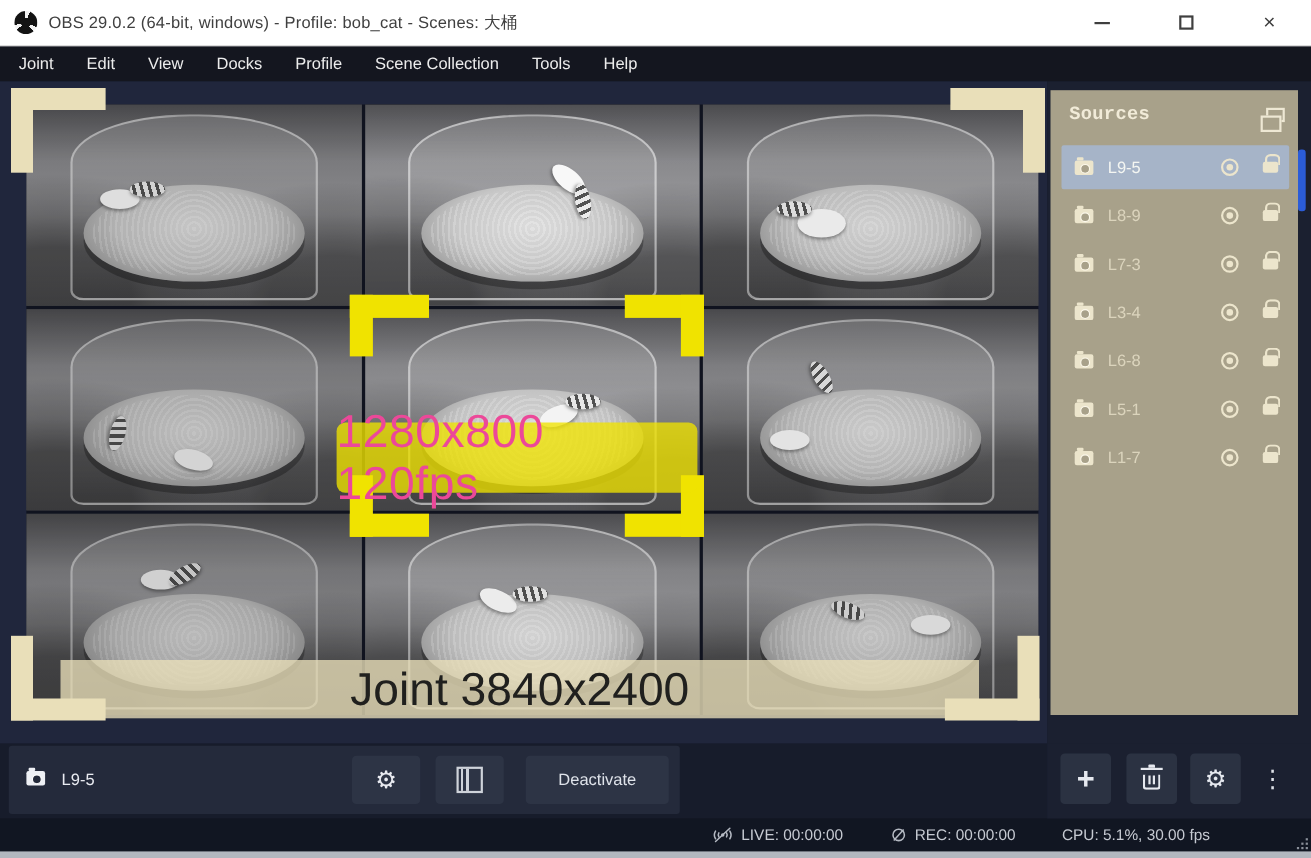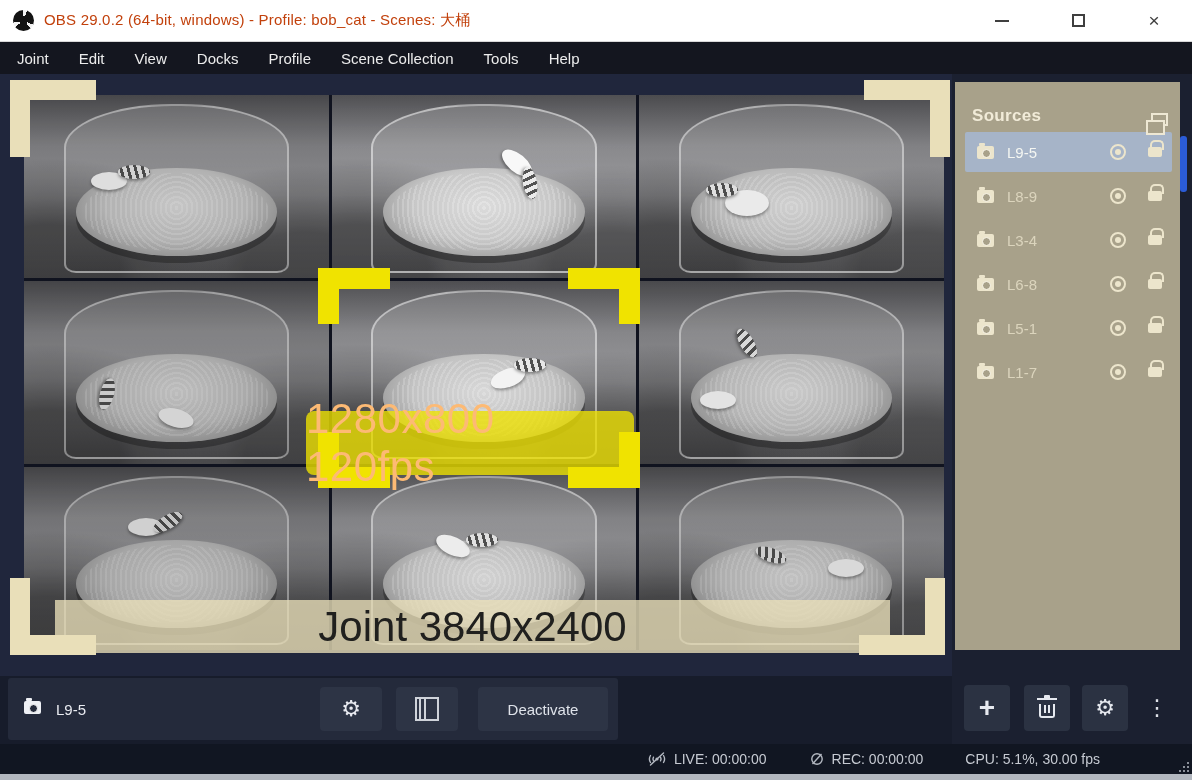--- a/index.html
+++ b/index.html
@@ -8,21 +8,21 @@
 
   
   .titlebar { height:42px; background:#ffffff; display:flex; align-items:center;
     position:relative; border-bottom:1px solid #d8d8d8; }
   .obs-logo { width:21px; height:21px; border-radius:50%; margin:0 10px 0 13px;
     background:
       radial-gradient(circle at 50% 50%, #131313 0 29%, transparent 30%),
       conic-gradient(from 20deg, #131313 0 26%, #f2f2f2 26% 33%, #131313 33% 59%,
         #f2f2f2 59% 66%, #131313 66% 93%, #f2f2f2 93% 100%);
   }
-  .title-text { font-size:15px; color:#c2410c; letter-spacing:.2px; }
+  .title-text { font-size:15px; color:#404040; letter-spacing:.2px; }
   .win-controls { position:absolute; right:0; top:0; height:100%; display:flex; align-items:center; }
   .win-btn { width:76px; height:100%; display:flex; align-items:center; justify-content:center;
     color:#3f3f3f; font-size:19px; cursor:default; }
   .glyph-min { width:14px; height:2px; background:#3f3f3f; display:block; }
   .glyph-max { width:13px; height:13px; border:2px solid #3f3f3f; display:block; }
 
   
   .menubar { height:32px; background:#14161f; display:flex; align-items:center; padding-left:2px; }
   .menu-item { color:#ececec; font-size:15px; padding:0 15px; height:100%;
     display:flex; align-items:center; }
@@ -85,24 +85,24 @@
   .ybracket { position:absolute; background:#f0e300; z-index:7; }
   .y-tl-h { left:318px; top:194px; width:72px; height:21px; }
   .y-tl-v { left:318px; top:194px; width:21px; height:56px; }
   .y-tr-h { left:568px; top:194px; width:72px; height:21px; }
   .y-tr-v { left:619px; top:194px; width:21px; height:56px; }
   .y-bl-v { left:318px; top:358px; width:21px; height:56px; }
   .y-bl-h { left:318px; top:393px; width:72px; height:21px; }
   .y-br-v { left:619px; top:358px; width:21px; height:56px; }
   .y-br-h { left:568px; top:393px; width:72px; height:21px; }
 
-  .focus-label { position:absolute; left:306px; top:337px; width:328px; height:64px; z-index:8;
+  .focus-label { position:absolute; left:306px; top:310px; width:328px; height:64px; z-index:8;
     background:rgba(240,227,0,.78); border-radius:8px;
     display:flex; align-items:center; justify-content:center;
-    font-size:42px; color:#fdba74; letter-spacing:.5px; }
+    font-size:42px; color:#ec4899; letter-spacing:.5px; }
 
   .joint-band { position:absolute; left:55px; top:526px; width:835px; height:53px; z-index:5;
     background:rgba(233,223,185,.78);
     display:flex; align-items:center; justify-content:center;
     font-size:42px; color:#20201e; }
 
   
   .context-strip { height:68px; background:#171c2b; position:relative; }
   .context-bar { position:absolute; left:8px; top:2px; width:610px; height:62px;
     background:#242a3b; border-radius:3px; }
@@ -114,21 +114,21 @@
   .btn-gear-ctx { left:312px; width:62px; font-size:22px; }
   .btn-filters { left:388px; width:62px; }
   .btn-deactivate { left:470px; width:130px; font-size:15px; color:#dfe3ea; }
   .icon-filters { width:24px; height:24px; border:2px solid #cfd3da; display:block;
     background:repeating-linear-gradient(90deg,#cfd3da 0 2px,transparent 2px 5px);
     background-size:45% 100%; background-repeat:no-repeat; background-position:2px 0; }
 
   
   .sources-panel { position:absolute; left:3px; top:8px; width:225px; height:568px;
     background:#a8a18a; }
-  .sources-header { height:44px; display:flex; align-items:flex-end; padding:0 12px 0 17px; }
+  .sources-header { height:44px; display:flex; align-items:center; padding:0 12px 0 17px;font-family:Liberation Mono, monospace; }
   .sources-title { color:#f1ebd8; font-size:17px; font-weight:bold; letter-spacing:.3px; flex:1; }
   .icon-popout { width:17px; height:13px; border:2px solid #eee8d4; display:block; position:relative; }
   .icon-popout::after { content:''; position:absolute; left:-7px; top:5px; width:15px; height:11px;
     background:#a8a18a; border:2px solid #eee8d4; }
   .sources-list { padding:6px 8px 0 10px; }
   .source-row { height:40px; margin-bottom:4px; display:flex; align-items:center;
     padding:0 10px 0 12px; border-radius:2px; }
   .source-row.selected { background:#a6b4c8; }
   .source-row .row-label { flex:1; margin-left:13px; font-size:15px; color:rgba(238,231,208,.72); }
   .source-row.selected .row-label { color:#f4f6f2; }
@@ -325,20 +325,26 @@
     <span class="icon-lock"></span>
   </div>
           <div class="source-row">
     <span class="icon-camera"></span>
     <span class="row-label">L8-9</span>
     <span class="icon-eye"></span>
     <span class="icon-lock"></span>
   </div>
           <div class="source-row">
     <span class="icon-camera"></span>
+    <span class="row-label">L7-3</span>
+    <span class="icon-eye"></span>
+    <span class="icon-lock"></span>
+  </div>
+          <div class="source-row">
+    <span class="icon-camera"></span>
     <span class="row-label">L3-4</span>
     <span class="icon-eye"></span>
     <span class="icon-lock"></span>
   </div>
           <div class="source-row">
     <span class="icon-camera"></span>
     <span class="row-label">L6-8</span>
     <span class="icon-eye"></span>
     <span class="icon-lock"></span>
   </div>

